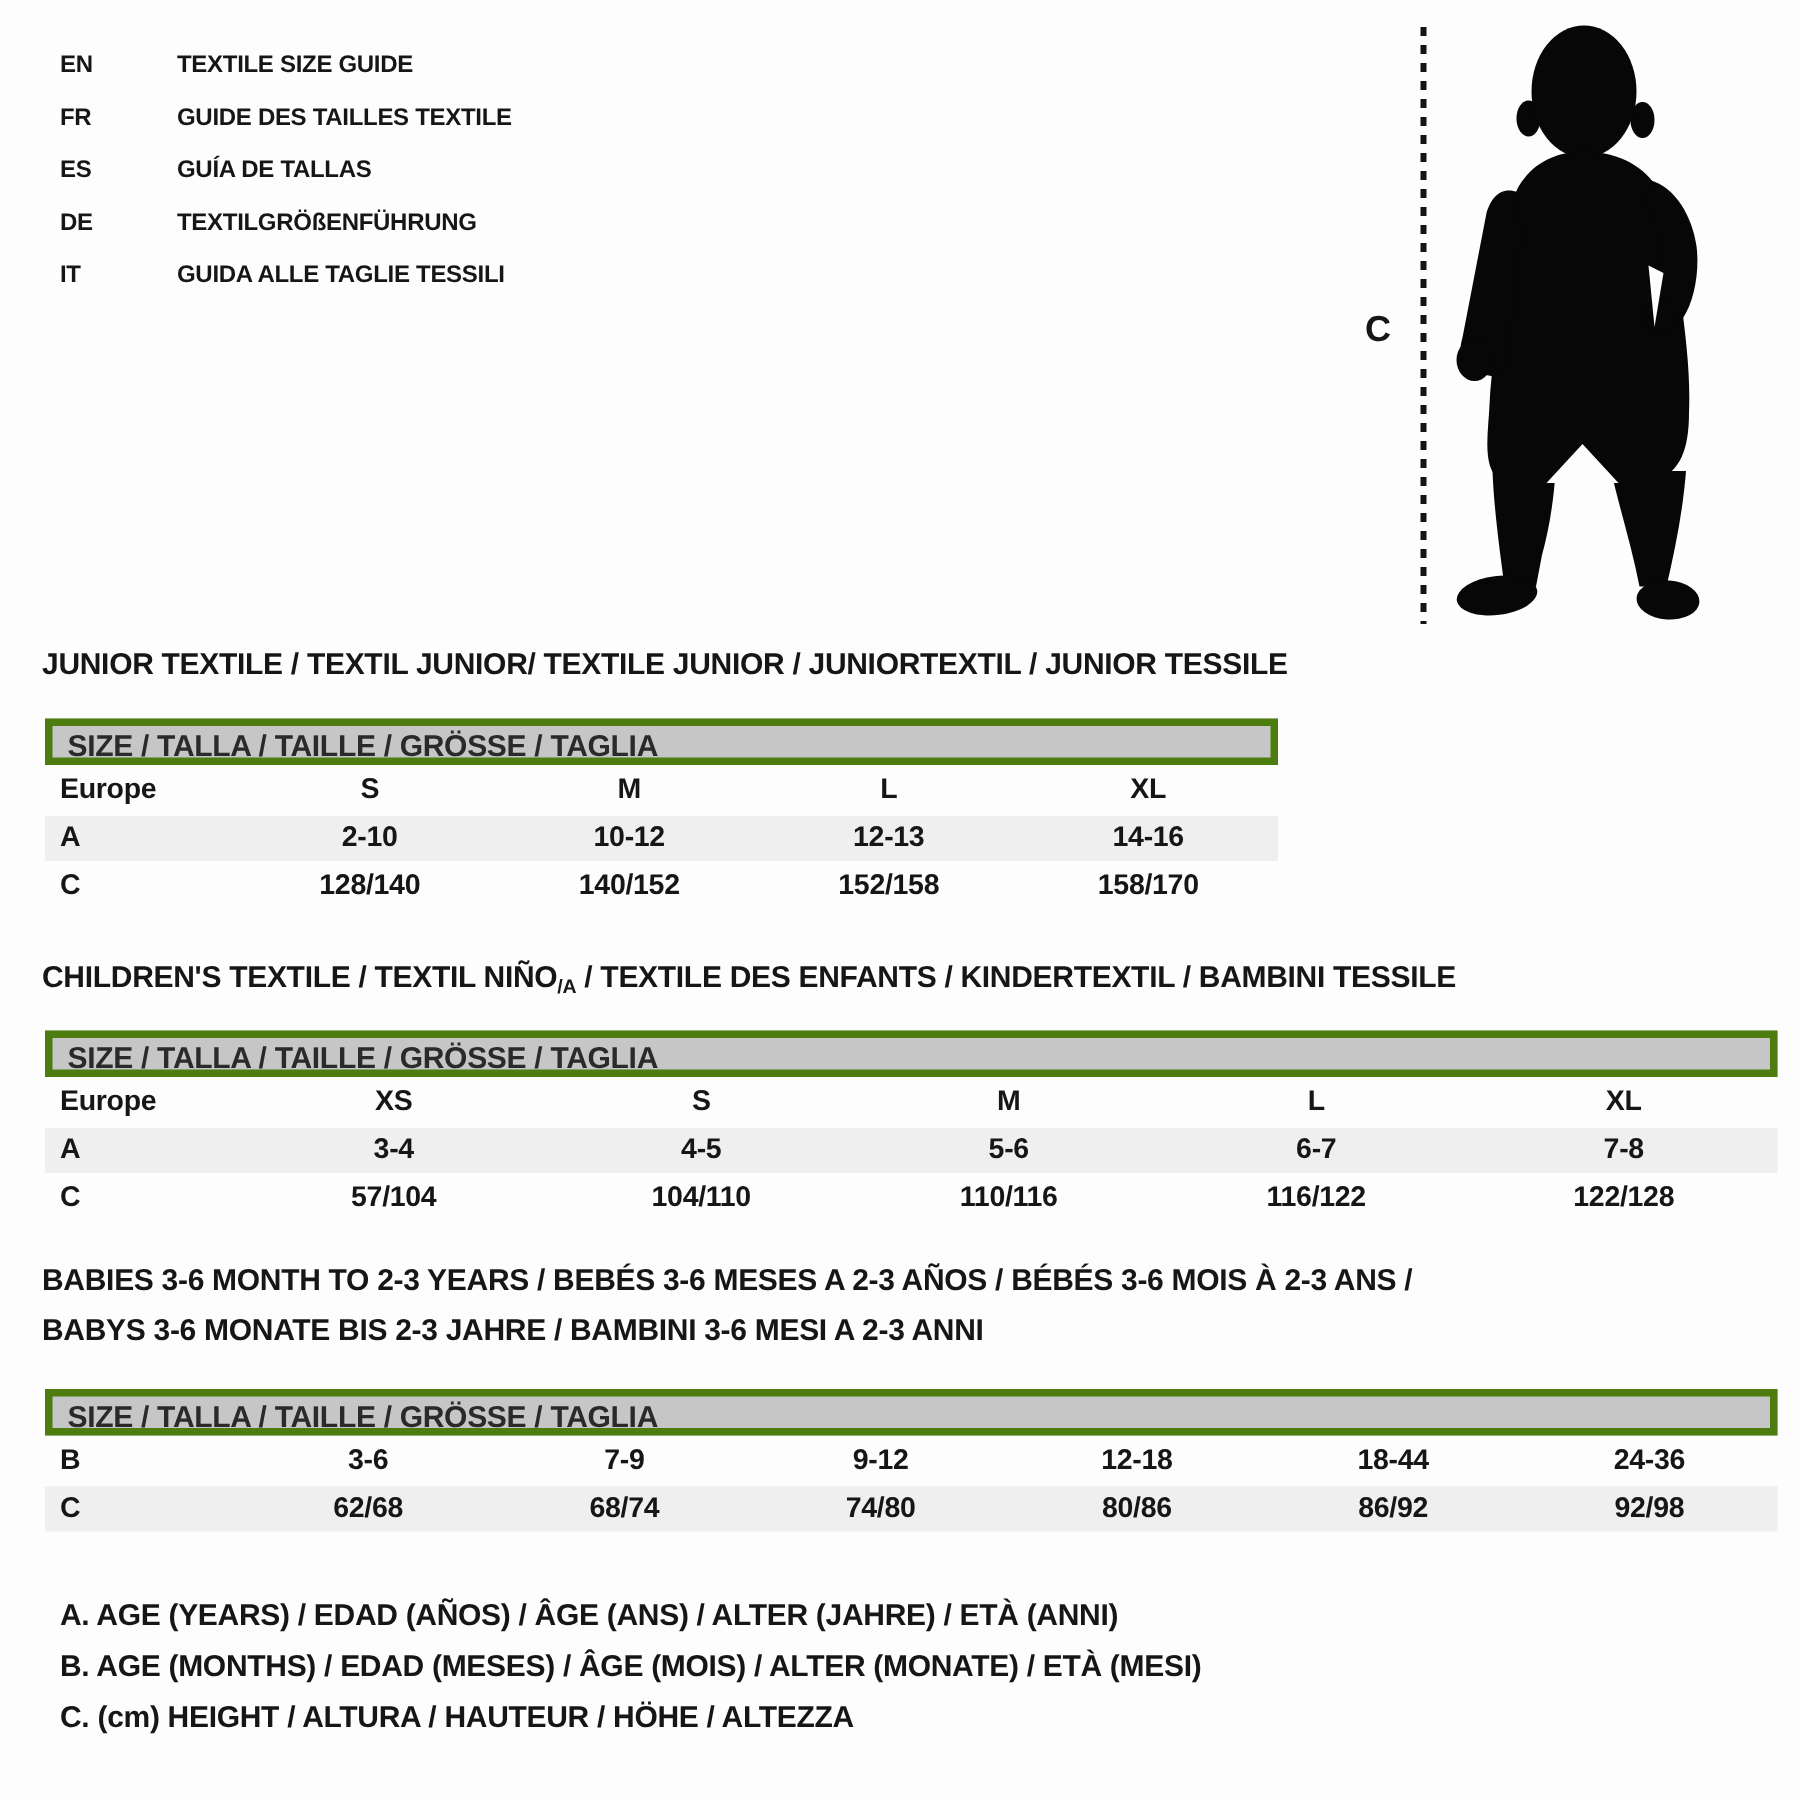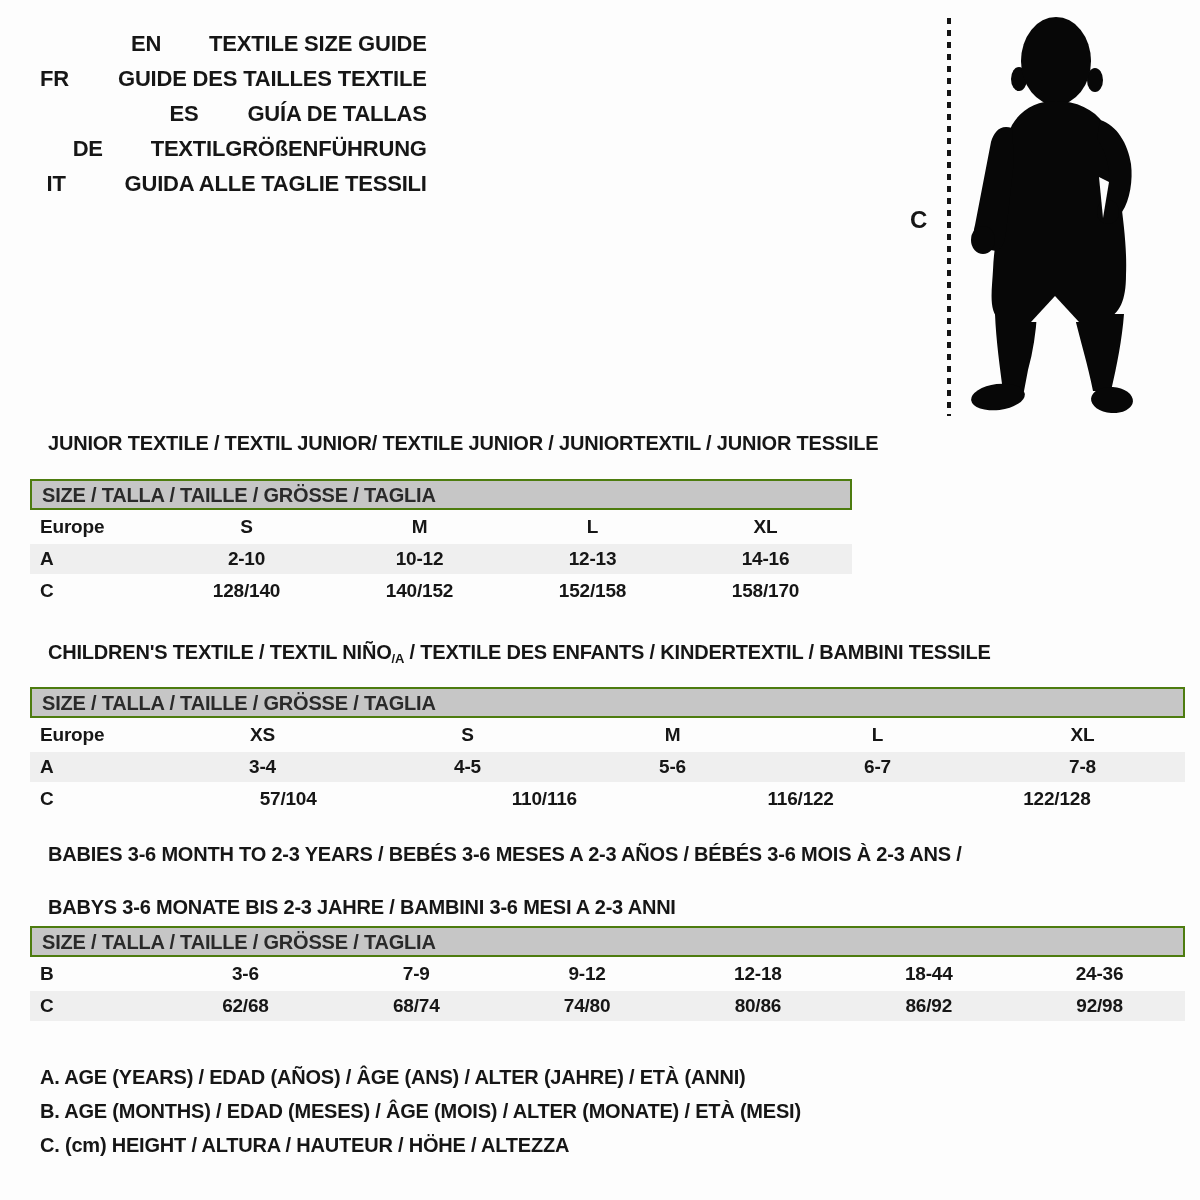--- a/index.html
+++ b/index.html
@@ -5,35 +5,35 @@
   html,body{margin:0;padding:0;}
   body{
     width:1200px;height:1200px;position:relative;overflow:hidden;
     background:#fdfdfd;color:#161616;
     font-family:"Liberation Sans","DejaVu Sans",sans-serif;
     font-weight:700;letter-spacing:-0.2px;
   }
   .abs{position:absolute;}
   
   .lang-block{left:40px;top:26px;}
-  .lang-row{display:flex;line-height:35px;font-size:22px;justify-content:flex-end;}
+  .lang-row{display:flex;line-height:35px;font-size:16px;}
   .lang-code{width:78px;}
   
   .dash-line{
     left:947px;top:18px;width:4px;height:398px;
     background:repeating-linear-gradient(to bottom,#141414 0 6px,transparent 6px 12px);
   }
   .c-label{left:910px;top:206px;font-size:24px;}
   
-  .sec-title{left:48px;font-size:20px;white-space:nowrap;}
+  .sec-title{left:28px;font-size:20px;white-space:nowrap;}
   .sub{font-size:13px;position:relative;top:4px;}
   
   .stable{left:30px;}
   .thead{
-    background:#c6c6c6;border:2px solid #4d7c0f;box-sizing:border-box;
+    background:#c6c6c6;border:5px solid #4d7c0f;box-sizing:border-box;
     height:31px;line-height:29px;padding-left:10px;font-size:20px;color:#2a2a2a;
   }
   .trow{display:flex;height:30px;line-height:30px;margin-top:2px;font-size:19px;}
   .trow.alt{background:#efefef;}
   .trow .lbl{width:130px;padding-left:10px;box-sizing:border-box;}
   .trow .cell{flex:1;text-align:center;}
   
   .legend-line{left:40px;font-size:20px;white-space:nowrap;}
 </style>
 </head>
@@ -170,28 +170,29 @@
     <div class="lbl">A</div>
     <div class="cell">3-4</div>
     <div class="cell">4-5</div>
     <div class="cell">5-6</div>
     <div class="cell">6-7</div>
     <div class="cell">7-8</div>
   </div>
   <div class="trow">
     <div class="lbl">C</div>
     <div class="cell">57/104</div>
+    <div class="cell">104/110</div>
     <div class="cell">110/116</div>
     <div class="cell">116/122</div>
     <div class="cell">122/128</div>
   </div>
 </div>
 
 <div class="abs sec-title" style="top:843px;">BABIES 3-6 MONTH TO 2-3 YEARS / BEBÉS 3-6 MESES A 2-3 AÑOS / BÉBÉS 3-6 MOIS À 2-3 ANS /</div>
-<div class="abs sec-title" style="top:876px;margin-top:20px;">BABYS 3-6 MONATE BIS 2-3 JAHRE / BAMBINI 3-6 MESI A 2-3 ANNI</div>
+<div class="abs sec-title" style="top:876px;">BABYS 3-6 MONATE BIS 2-3 JAHRE / BAMBINI 3-6 MESI A 2-3 ANNI</div>
 <div class="abs stable" style="top:926px;width:1155px;">
   <div class="thead">SIZE / TALLA / TAILLE / GRÖSSE / TAGLIA</div>
   <div class="trow">
     <div class="lbl">B</div>
     <div class="cell">3-6</div>
     <div class="cell">7-9</div>
     <div class="cell">9-12</div>
     <div class="cell">12-18</div>
     <div class="cell">18-44</div>
     <div class="cell">24-36</div>

